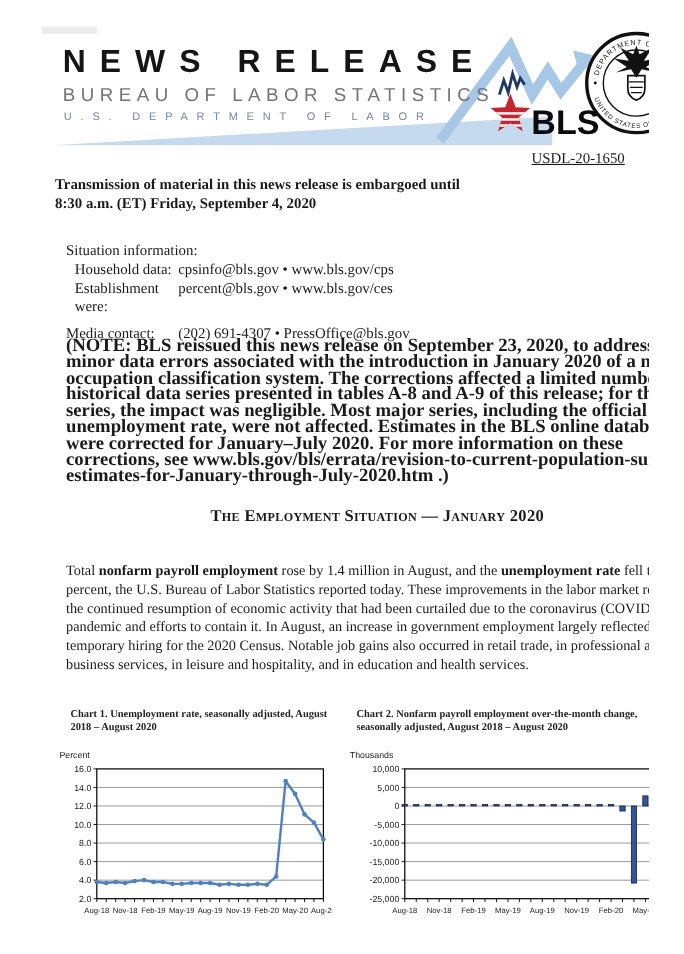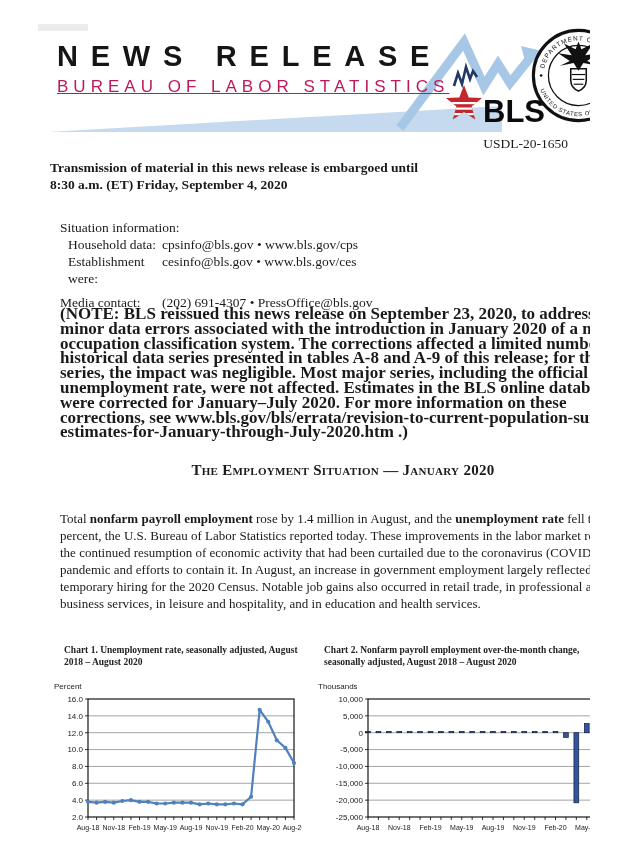--- a/index.html
+++ b/index.html
@@ -11,30 +11,30 @@
   
   .swoosh{position:absolute;left:0;top:0;}
   .nr-title{
     position:absolute;left:25px;top:24px;
     font-family:"Liberation Sans",sans-serif;font-weight:bold;font-size:29px;
     letter-spacing:0.44em;color:#151515;white-space:nowrap;
   }
   .bureau-title{
     position:absolute;left:25px;top:61px;
     font-family:"Liberation Sans",sans-serif;font-size:17px;
-    letter-spacing:0.295em;color:#be185d;white-space:nowrap;text-decoration:underline;
+    letter-spacing:0.295em;color:#737373;white-space:nowrap;
   }
   .dept-title{
     position:absolute;left:26px;top:85px;
     font-family:"Liberation Sans",sans-serif;font-size:10px;
     letter-spacing:0.80em;color:#74839e;white-space:nowrap;
   }
   .bls-logo{position:absolute;left:405px;top:44px;}
   .dol-seal{position:absolute;left:498px;top:11px;}
-  .usdl{position:absolute;right:22px;top:120px;font-size:13.5px;}
+  .usdl{position:absolute;right:22px;top:120px;font-size:13.5px;text-decoration:underline;}
   
   .embargo{position:absolute;left:18px;top:144px;width:545px;font-weight:bold;font-size:13.5px;line-height:16.5px;}
   .contacts{position:absolute;left:28px;top:203px;width:560px;font-size:13.5px;line-height:17px;}
   .crow{display:flex;}
   .clabel{flex:0 0 102px;}
   .indent{padding-left:8px;flex:0 0 102px;box-sizing:border-box;}
   .media-row{margin-top:7px;}
   .note{
     position:absolute;left:28px;top:291px;width:572px;margin:0;
     font-weight:bold;font-size:17px;line-height:14.8px;overflow-wrap:break-word;
@@ -63,20 +63,21 @@
   <div class="artifact"></div>
 
   <svg class="swoosh" width="622" height="128" viewBox="0 0 622 128">
     <polygon points="16,116 470,90 470,116" fill="#c5daee"></polygon>
     <polyline points="368,112 432,26 452,70 466,48 478,67 498,42" fill="none" stroke="#a7c7e7" stroke-width="9" stroke-linejoin="miter"></polyline>
     <polygon points="489,30 510,35 495,52" fill="#a7c7e7"></polygon>
   </svg>
 
   <div class="nr-title">NEWS RELEASE</div>
   <div class="bureau-title">BUREAU OF LABOR STATISTICS</div>
+  <div class="dept-title">U.S. DEPARTMENT OF LABOR</div>
 
   <svg class="bls-logo" width="115" height="70" viewBox="0 0 115 70">
     <defs>
       <clipPath id="starClip">
         <polygon points="27,25 31.7,37.5 45.1,38.1 34.6,46.5 38.2,59.4 27,52 15.8,59.4 19.4,46.5 8.9,38.1 22.3,37.5"></polygon>
       </clipPath>
     </defs>
     <polyline points="17,26 21,13 25,24 29,7 33,19 36,11 40,17" fill="none" stroke="#1f3864" stroke-width="2.6"></polyline>
     <polygon points="27,25 31.7,37.5 45.1,38.1 34.6,46.5 38.2,59.4 27,52 15.8,59.4 19.4,46.5 8.9,38.1 22.3,37.5" fill="#c4262e"></polygon>
     <g clip-path="url(#starClip)">
@@ -121,21 +122,21 @@
   </div>
 
   <div class="contacts">
     <div>Situation information:</div>
     <div class="crow">
       <span class="indent">Household data:</span>
       <span>cpsinfo@bls.gov  •  www.bls.gov/cps</span>
     </div>
     <div class="crow">
       <span class="indent">Establishment were:</span>
-      <span>cesinfo@bls.gov  •  www.bls.gov/ces</span>
+      <span>percent@bls.gov  •  www.bls.gov/ces</span>
     </div>
     <div class="crow media-row">
       <span class="clabel">Media contact:</span>
       <span>(202) 691-4307  •  PressOffice@bls.gov</span>
     </div>
   </div>
 
   <p class="note">(NOTE: BLS reissued this news release on September 23, 2020, to address minor data errors associated with the introduction in January 2020 of a new occupation classification system. The corrections affected a limited number of historical data series presented in tables A-8 and A-9 of this release; for these series, the impact was negligible. Most major series, including the official unemployment rate, were not affected. Estimates in the BLS online database were corrected for January–July 2020. For more information on these corrections, see www.bls.gov/bls/errata/revision-to-current-population-survey-estimates-for-January-through-July-2020.htm .)</p>
 
   <h1 class="doc-title">The Employment Situation — January 2020</h1>

